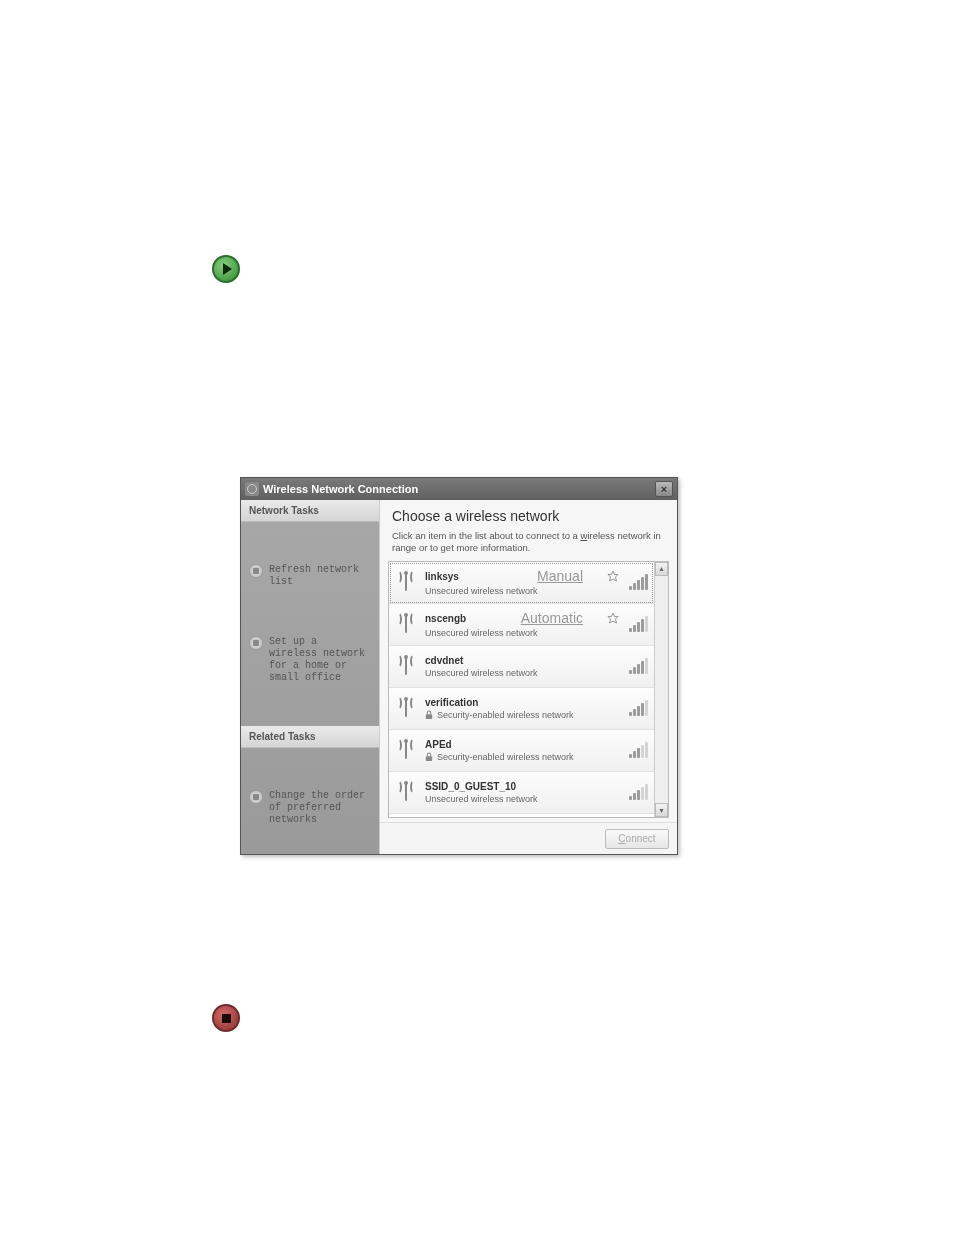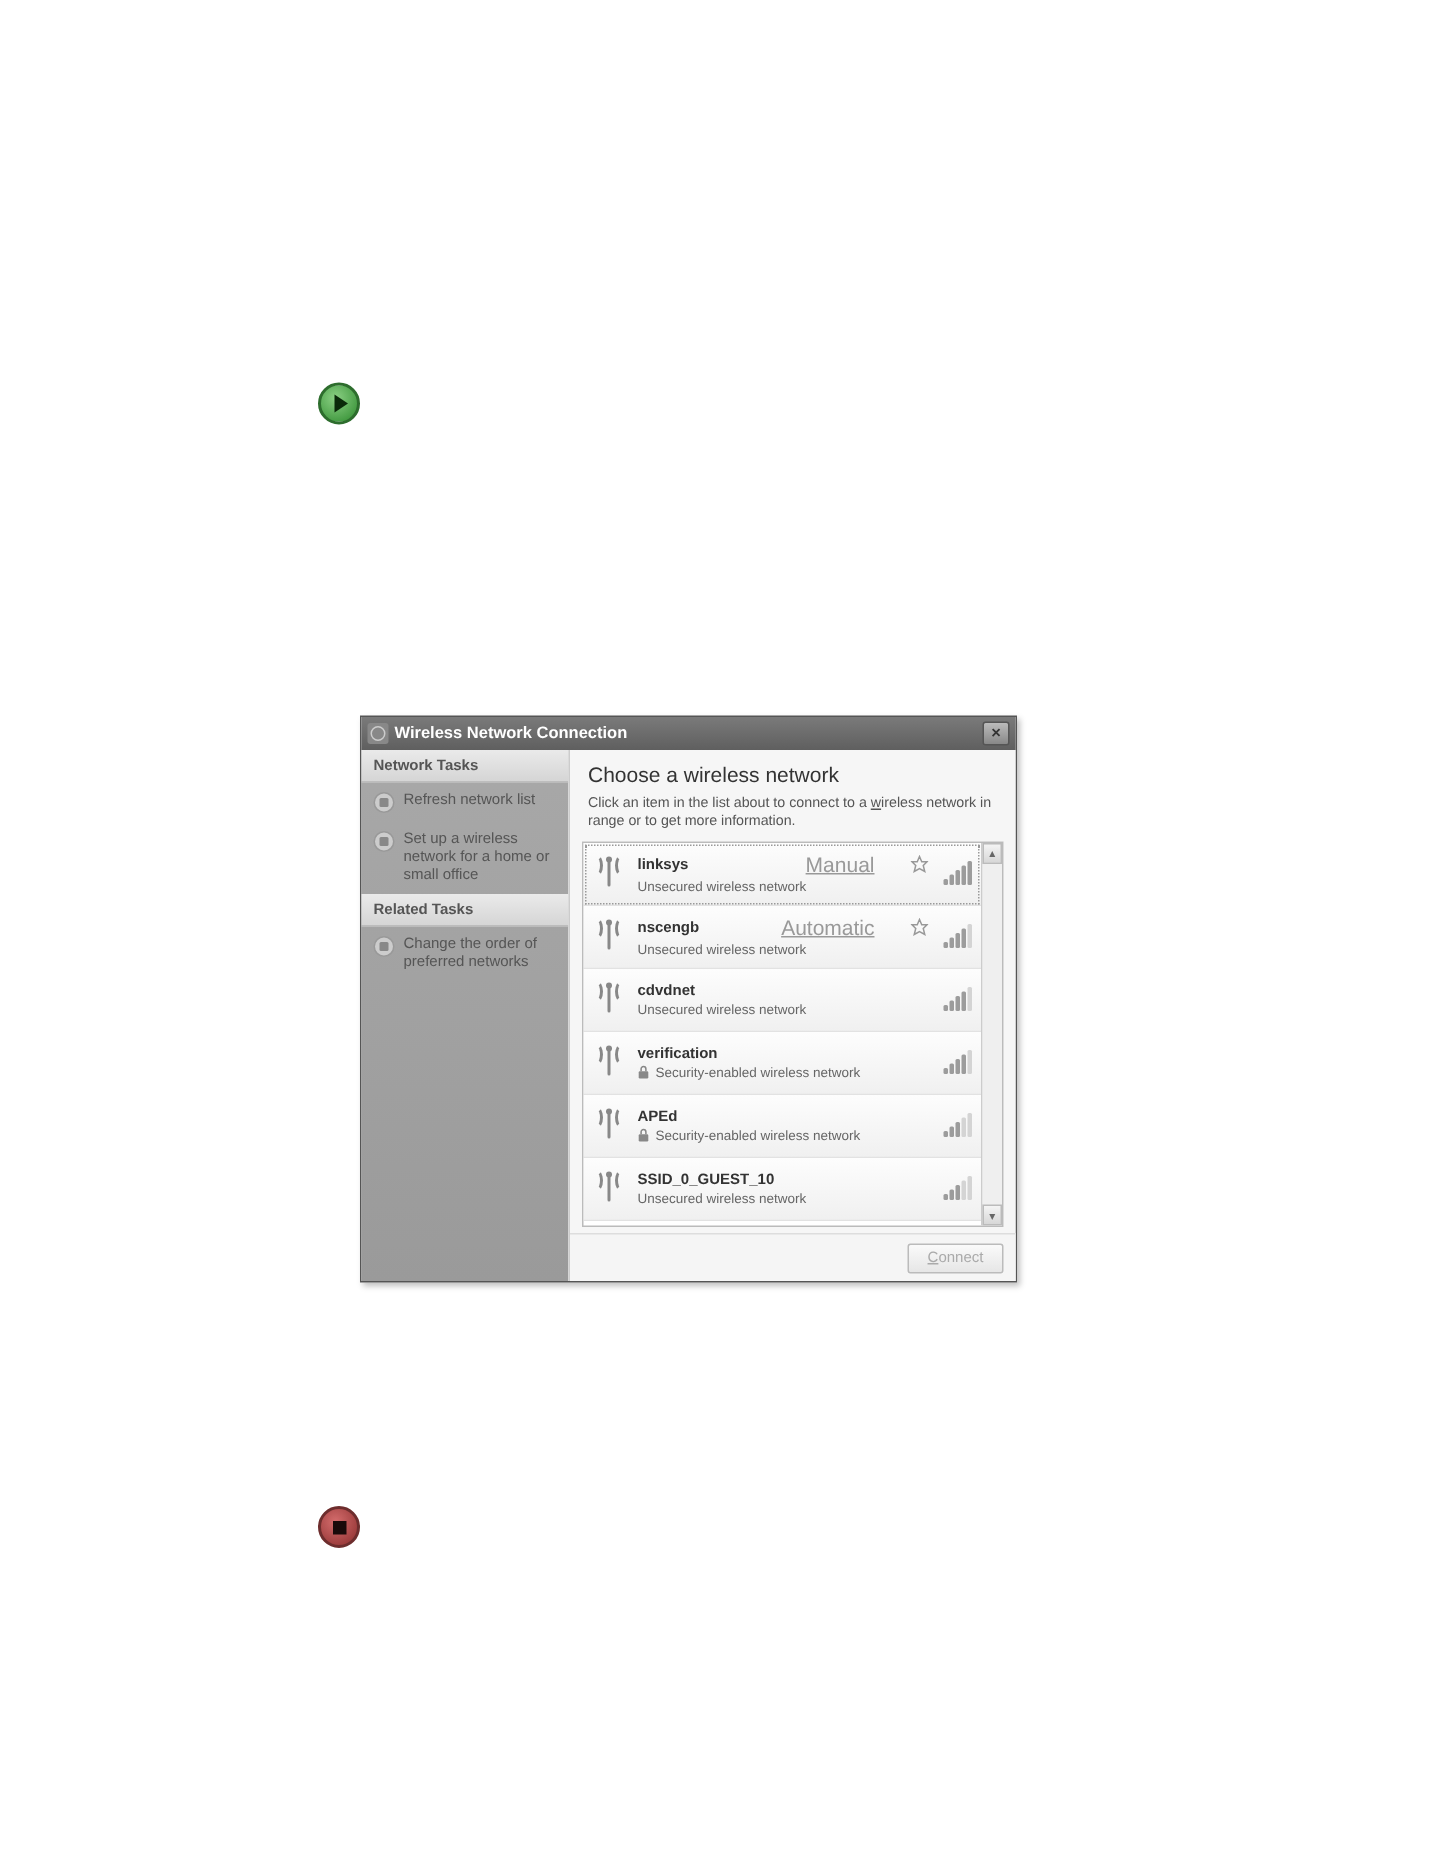--- a/index.html
+++ b/index.html
@@ -40,37 +40,37 @@
   .titlebar .spacer { flex:1; }
   .close-btn {
     width: 18px; height: 16px; background: linear-gradient(#bbb,#888);
     border:1px solid #555; border-radius:2px; color:#333;
     display:flex; align-items:center; justify-content:center; font-size:11px; font-weight:bold;
   }
   .body { flex:1; display:flex; min-height:0; }
   
   .sidebar {
     width: 138px; background: linear-gradient(#a8a8a8,#9a9a9a);
-    display:flex; flex-direction:column; font-size:10px; color:#444;
+    display:flex; flex-direction:column; font-size:10px; color:#444;gap:36px;
   }
   .side-head {
     background: linear-gradient(#eaeaea,#d5d5d5);
     padding: 5px 8px; font-weight:bold; color:#555; font-size:10px;
     border-bottom:1px solid #bbb;
   }
   .side-item {
     display:flex; align-items:flex-start; gap:6px;
     padding: 6px 8px; color:#555;
   }
   .side-item .s-icon {
     width:14px; height:14px; flex:0 0 14px; border-radius:50%;
     background:#ccc; border:1px solid #999; position:relative;
   }
   .side-item .s-icon::after{content:"";position:absolute;inset:3px;background:#888;border-radius:1px;}
-  .side-item .s-label { line-height:1.2; }
+  .side-item .s-label { line-height:1.2;font-family:Liberation Mono, monospace; }
   
   .main {
     flex:1; background:#fef9c3; display:flex; flex-direction:column;
     border-left:1px solid #ccc;
   }
   .main-head { padding: 8px 12px 2px; font-size:14px; color:#333; }
   .main-sub { padding: 4px 12px 6px; font-size:9.5px; color:#555; line-height:1.3; }
   .main-sub .ul { text-decoration:underline; }
   
   .list-wrap { flex:1; margin: 0 8px 4px 8px; border:1px solid #bbb; background:#fff; display:flex; min-height:0;}

